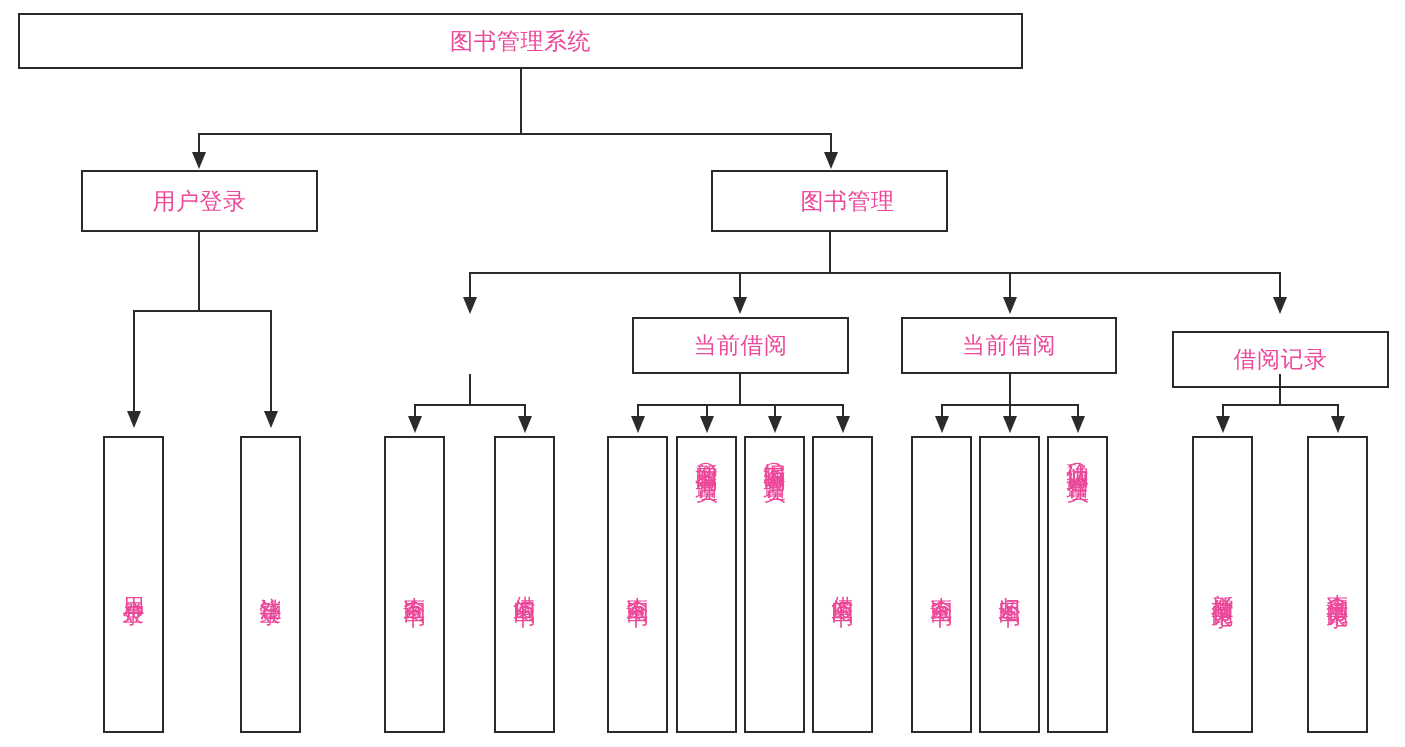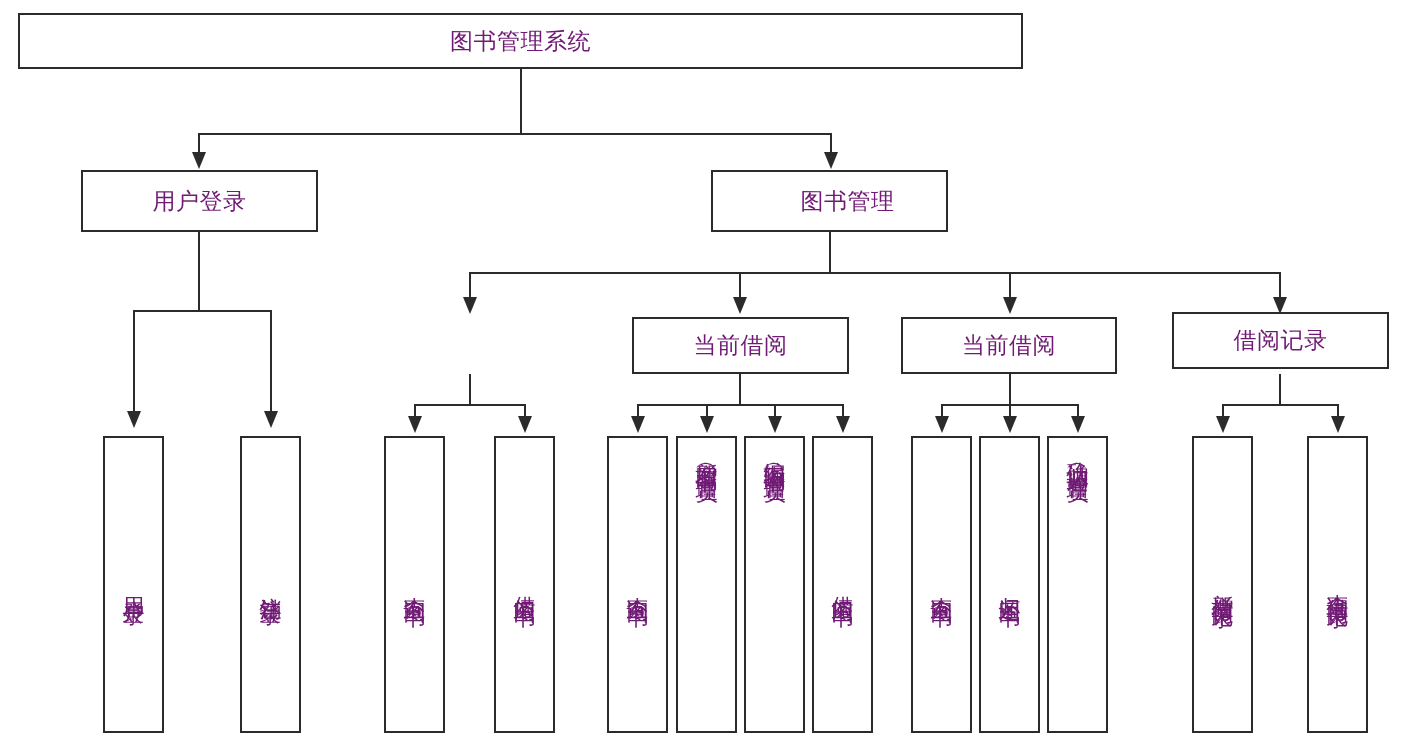--- a/index.html
+++ b/index.html
@@ -27,21 +27,21 @@
     background: #ffffff;
     display: flex;
     align-items: center;
     justify-content: center;
     text-align: center;
   }
   .node-label {
     font-size: 23px;
     line-height: 1.15;
     letter-spacing: 0.5px;
-    color: #701a75;
+    color: #ec4899;
     white-space: nowrap;
   }
 
   
   .node.vertical {
     align-items: flex-start;
     justify-content: center;
     padding-top: 6px;
   }
   .node.vertical .node-label {
@@ -132,21 +132,21 @@
 
   <div class="vline" style="left:1279px; top:272px; height:28px;"></div>
   <div class="arrow" style="left:1273px; top:297px;"></div>
 
   <div class="node" style="left:632px; top:317px; width:217px; height:57px;">
     <span class="node-label">当前借阅</span>
   </div>
   <div class="node" style="left:901px; top:317px; width:216px; height:57px;">
     <span class="node-label">当前借阅</span>
   </div>
-  <div class="node" style="left:1172px; top:312px; width:217px; height:57px;">
+  <div class="node" style="left:1172px; top:331px; width:217px; height:57px;">
     <span class="node-label">借阅记录</span>
   </div>
 
   <div class="vline" style="left:469px; top:374px; height:32px;"></div>
   <div class="hline" style="left:414px; top:404px; width:112px; height:2px;"></div>
   <div class="vline" style="left:414px; top:404px; height:14px;"></div>
   <div class="arrow" style="left:408px; top:416px;"></div>
   <div class="vline" style="left:524px; top:404px; height:14px;"></div>
   <div class="arrow" style="left:518px; top:416px;"></div>
 

